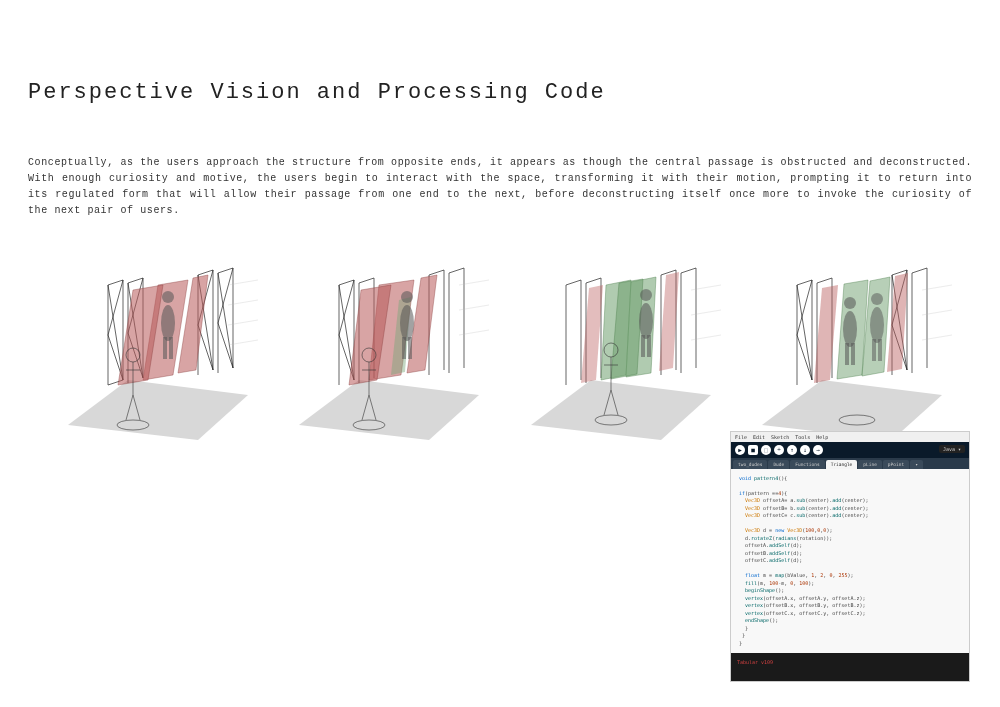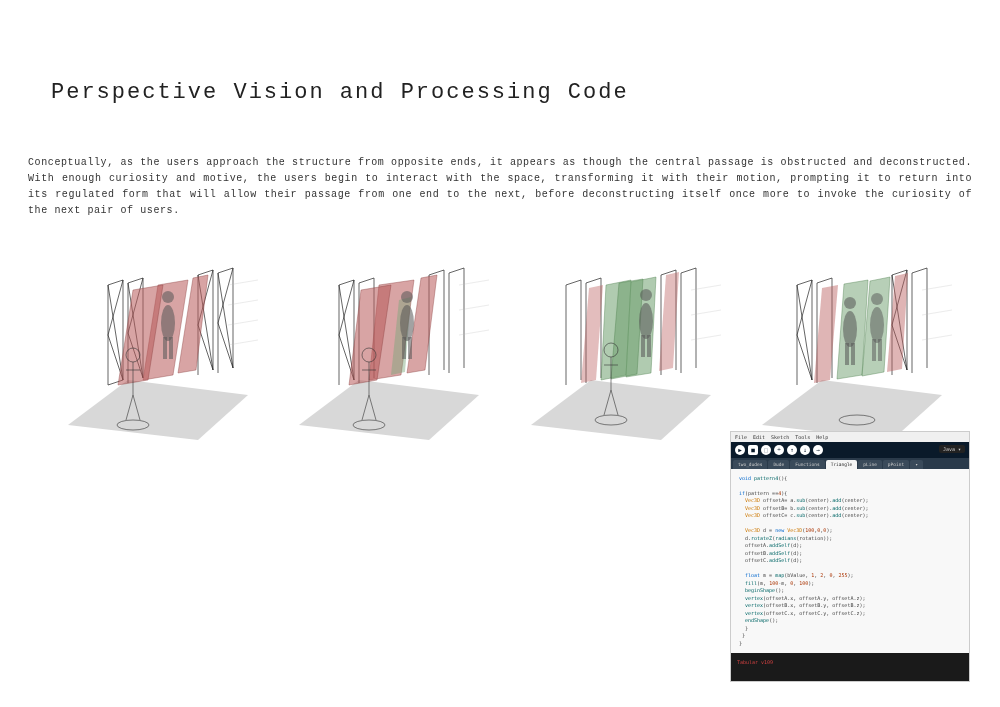--- a/index.html
+++ b/index.html
@@ -15,21 +15,20 @@
   .page {
     padding: 80px 28px 20px 28px;
   }
   h1.title {
     font-size: 22px;
     font-weight: 400;
     letter-spacing: 2px;
     color: #222;
     margin-bottom: 50px;
     font-family: "Courier New", monospace;
-    margin-left: 23px;
   }
   p.body-text {
     font-size: 10px;
     line-height: 1.6;
     color: #333;
     letter-spacing: 0.6px;
     font-family: "Courier New", monospace;
     margin-bottom: 36px;
     text-align: justify;
   }

